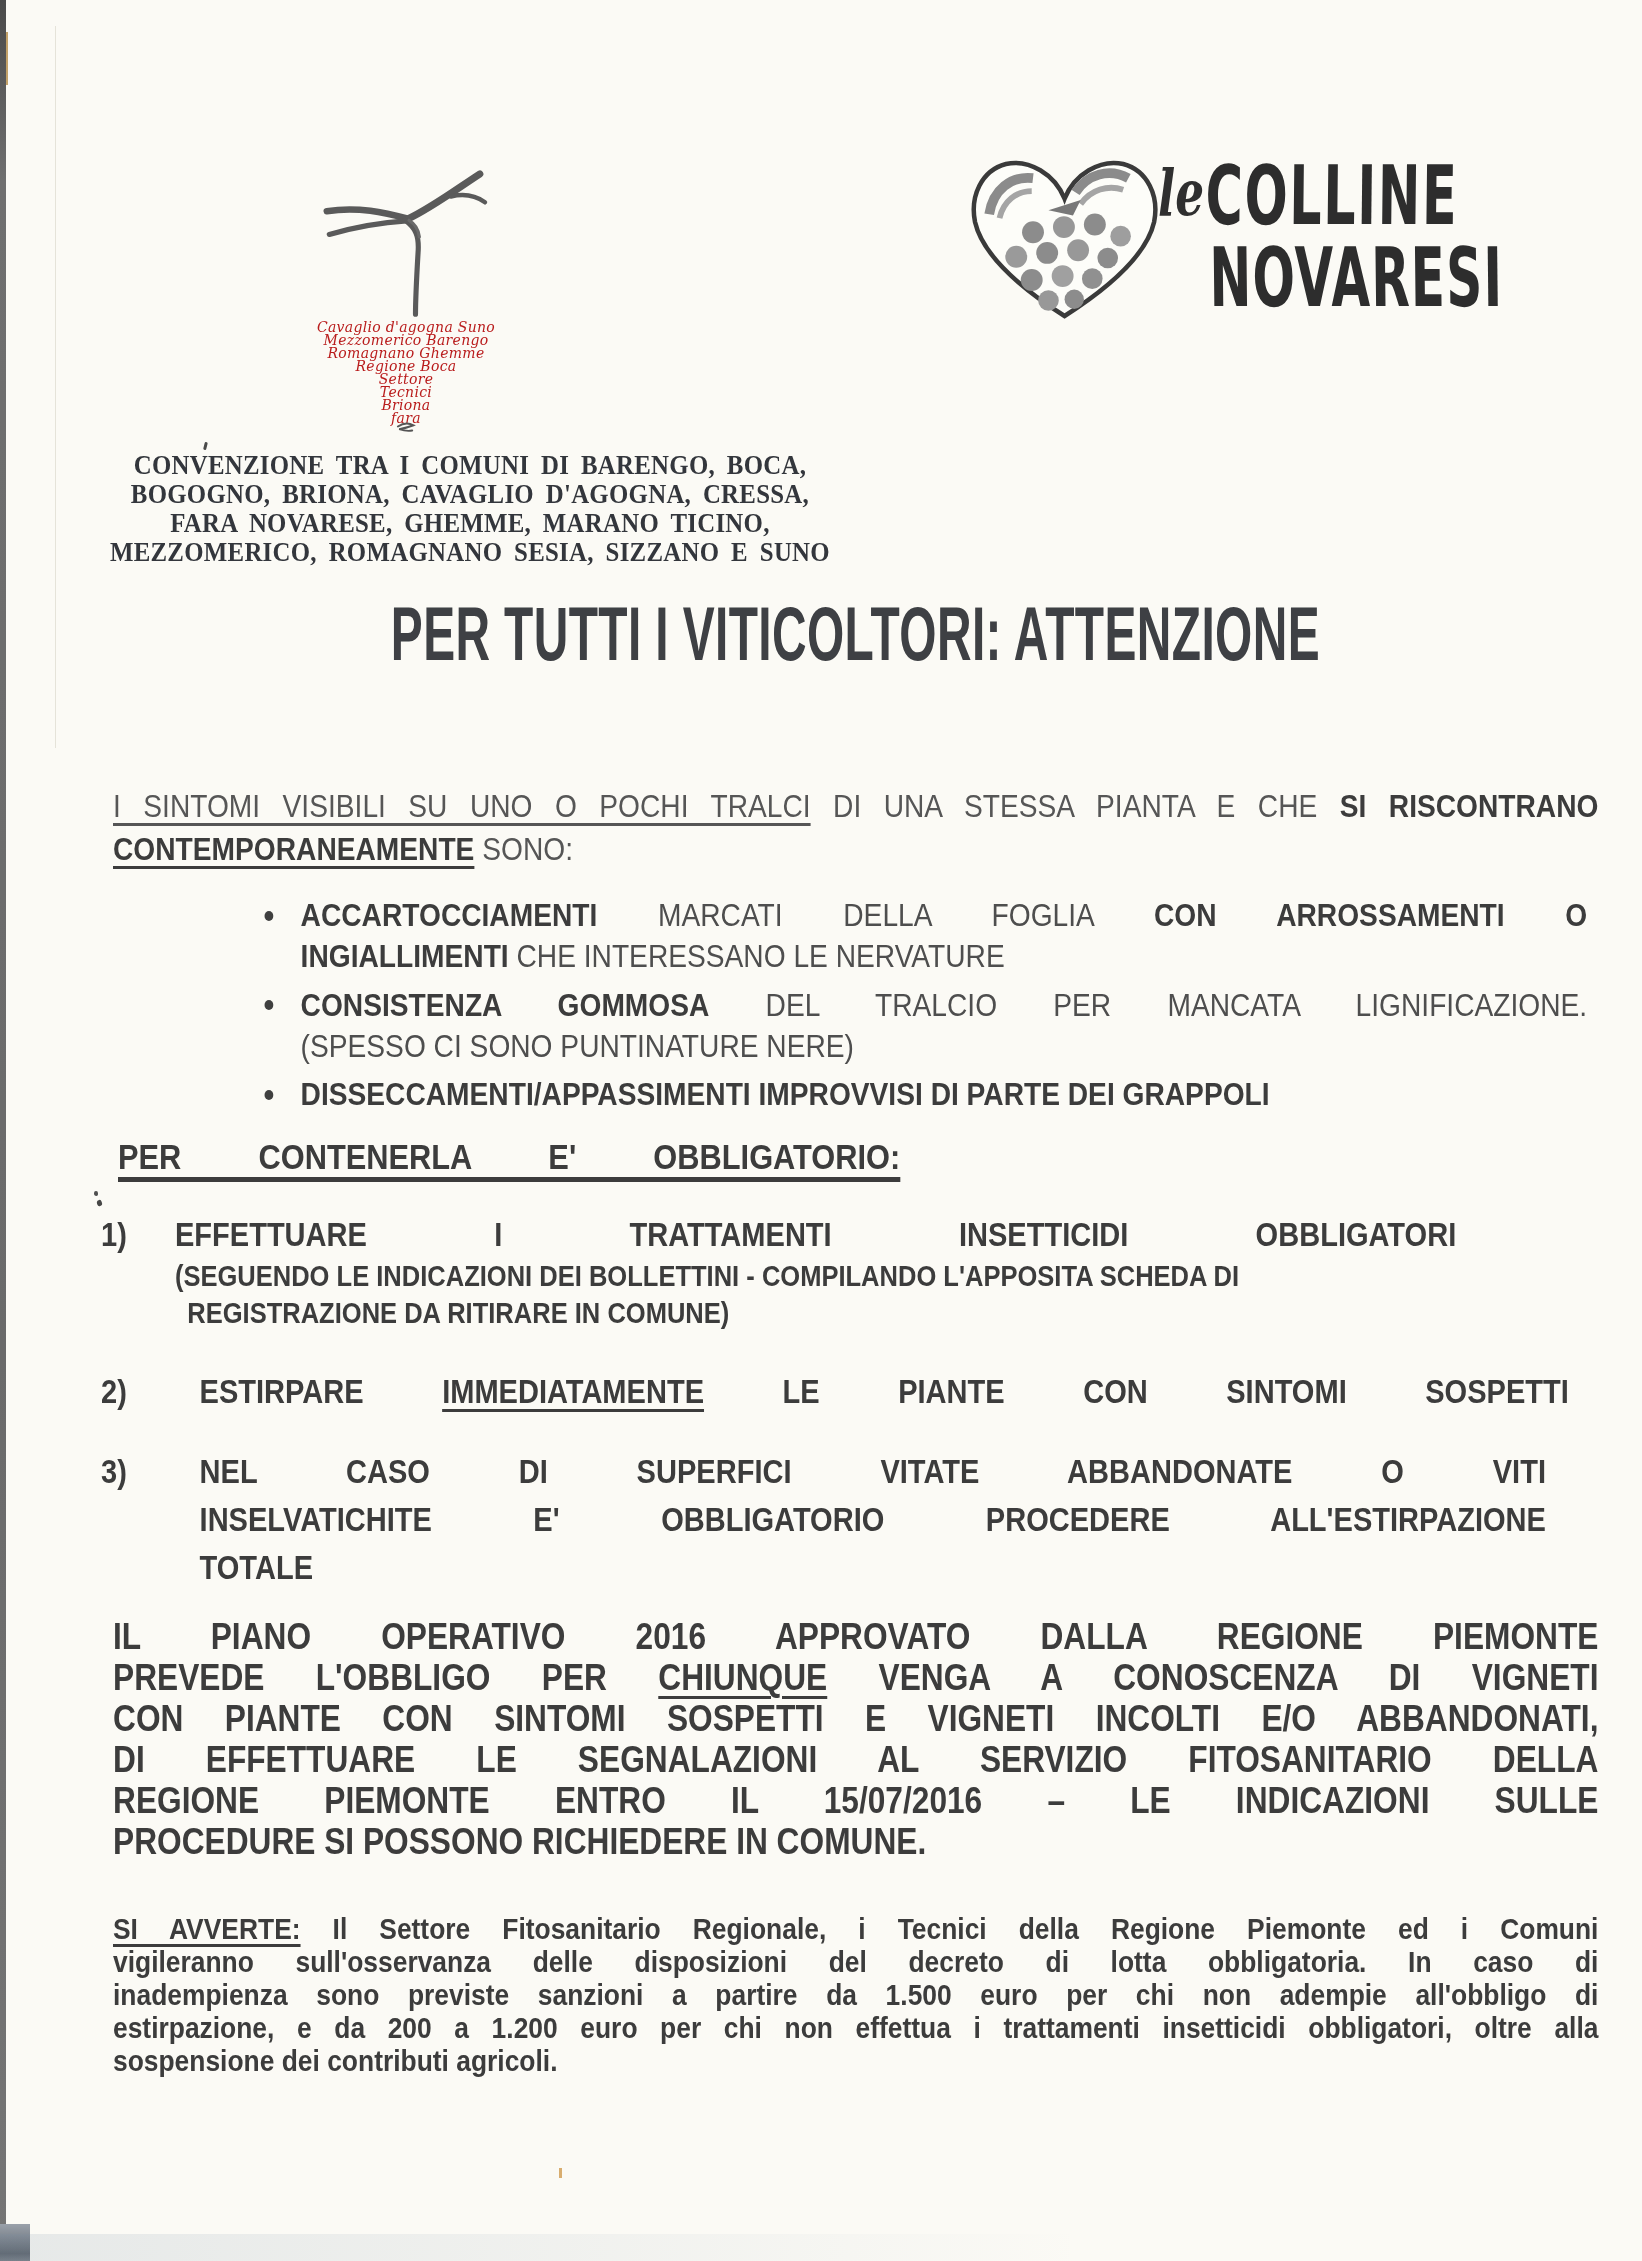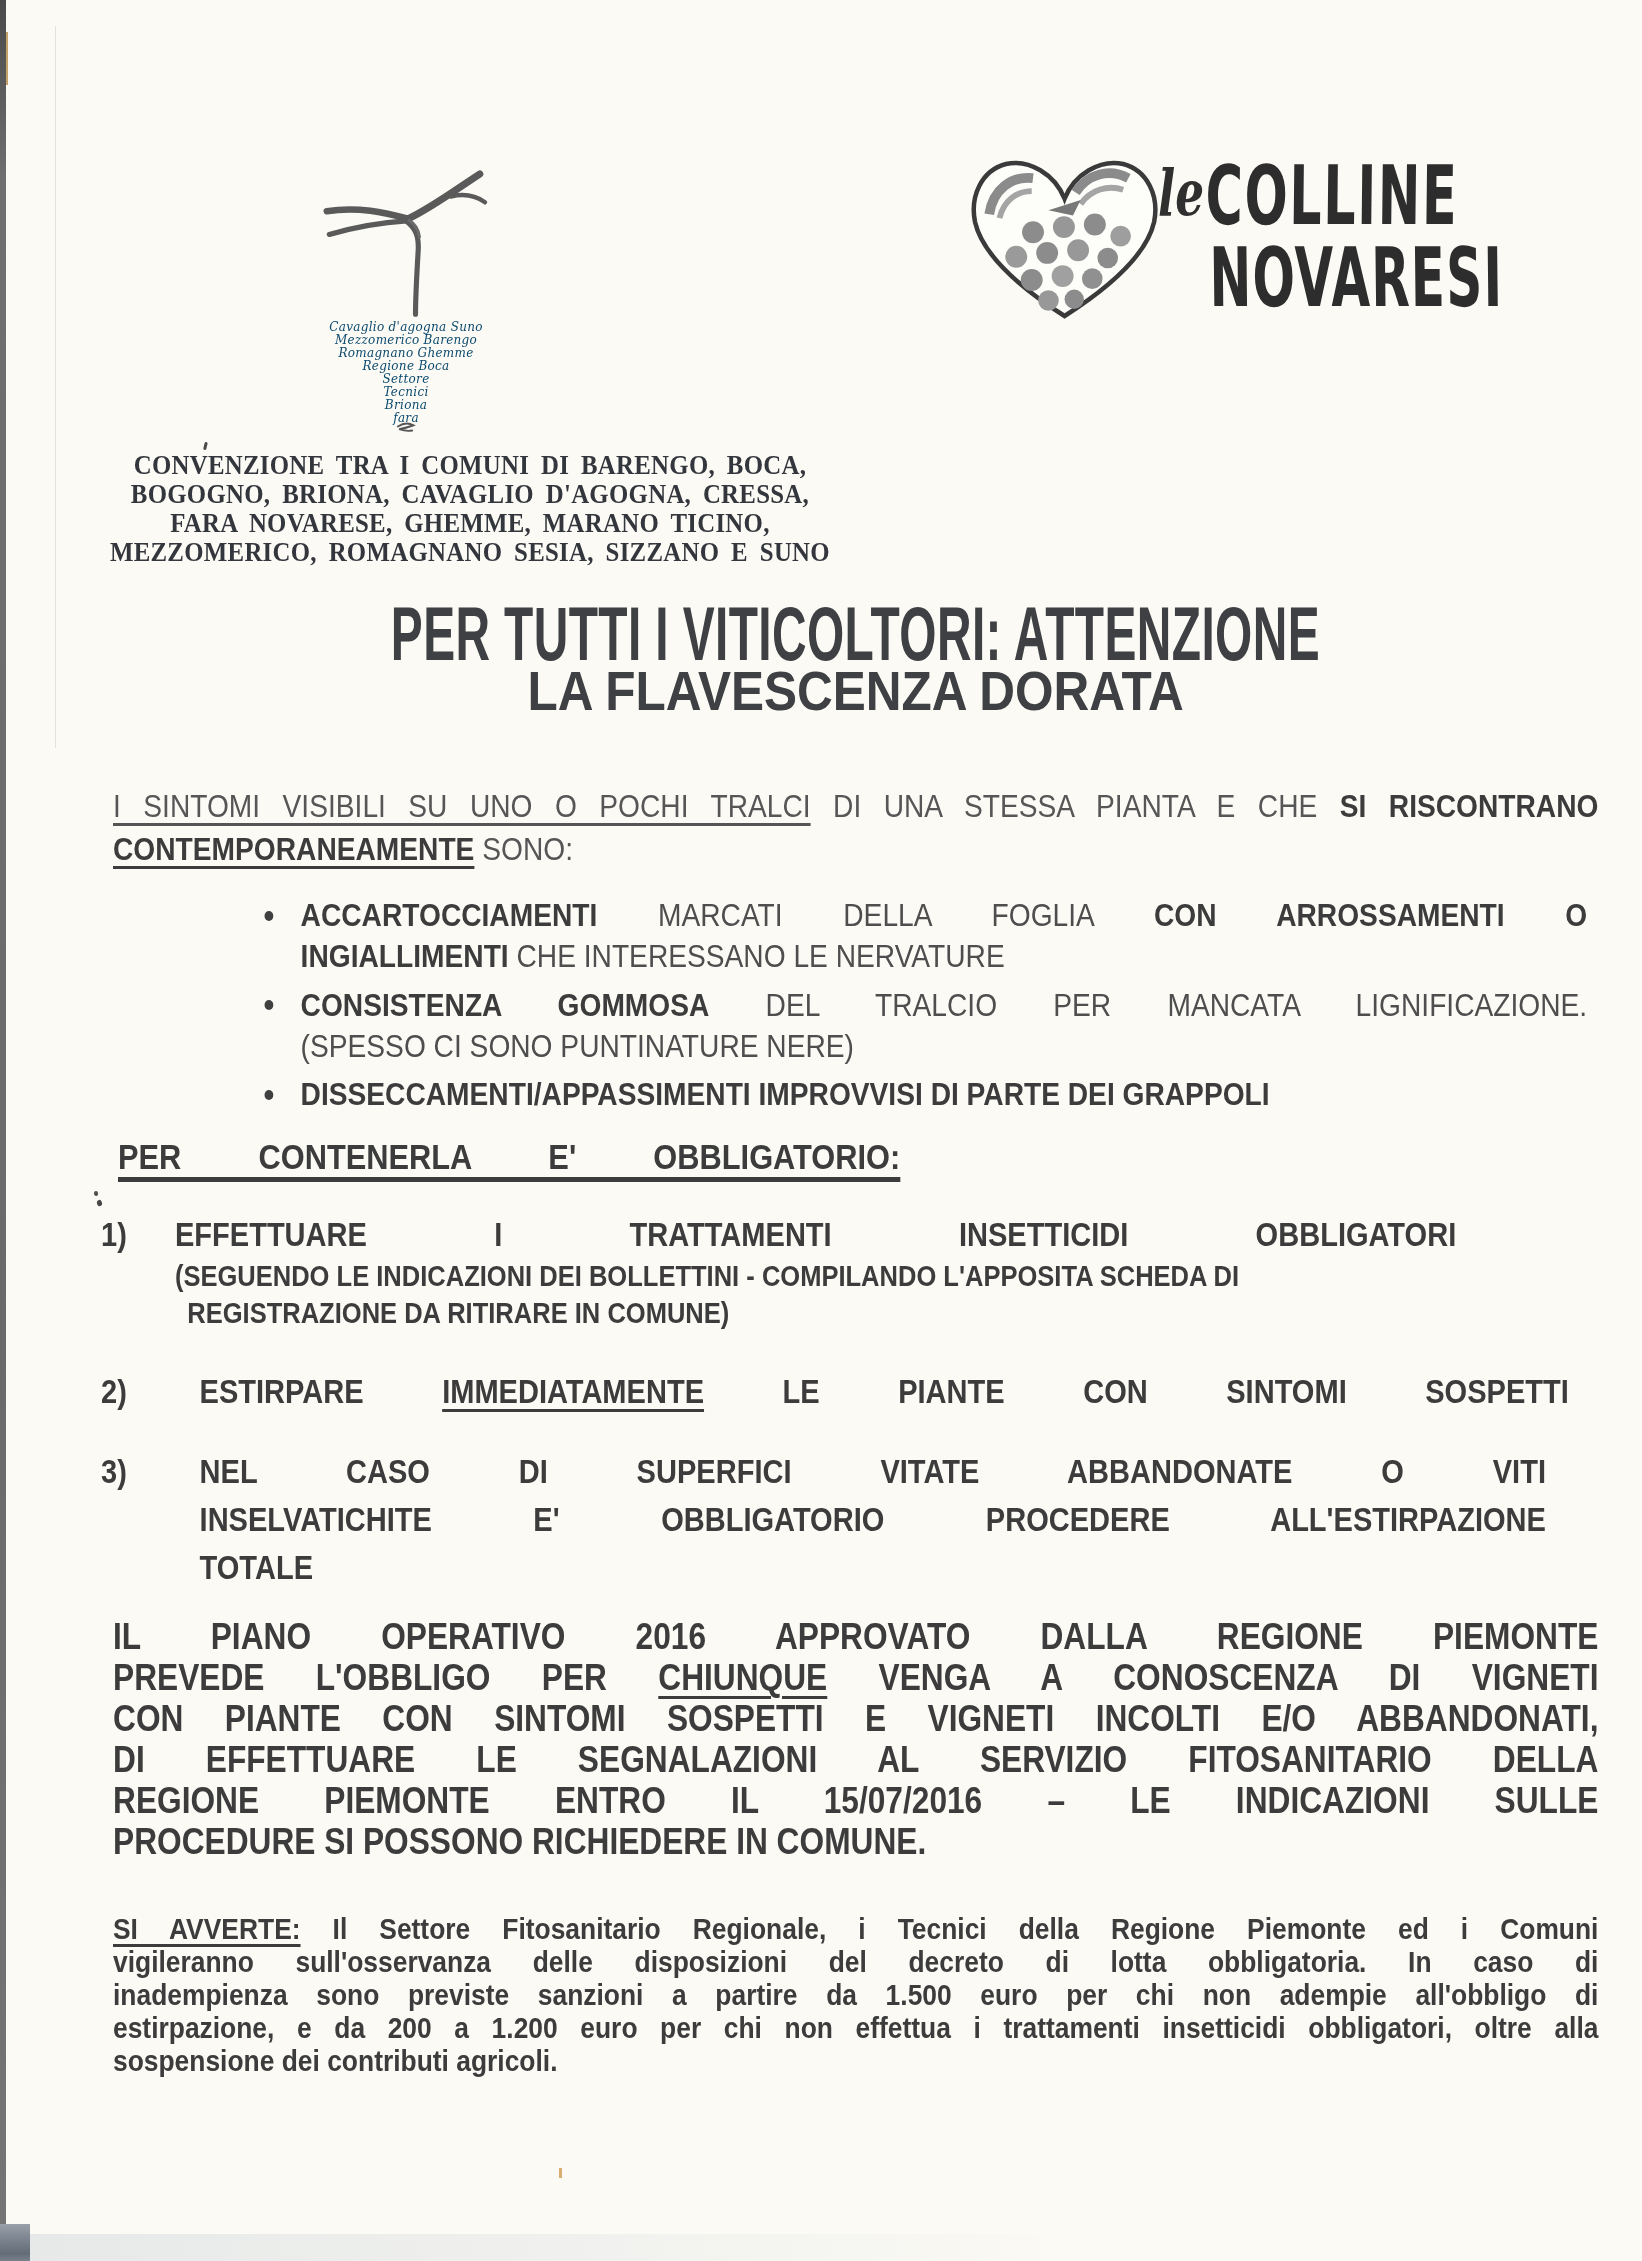--- a/index.html
+++ b/index.html
@@ -15,21 +15,21 @@
   .fold-line{position:absolute;left:55px;top:26px;width:1.3px;height:722px;background:#e0ddd2;opacity:.8;}
   .corner-bl{position:absolute;left:0;top:2224px;width:30px;height:37px;background:linear-gradient(180deg,#9aa1aa,#5f666e 80%,#787f86);}
   .band-bottom{position:absolute;left:0;top:2234px;width:1082px;height:27px;background:linear-gradient(90deg,rgba(120,142,165,.16),rgba(120,142,165,.08) 55%,rgba(120,142,165,0));}
   .dash-orange{position:absolute;left:559px;top:2168px;width:2.6px;height:10.3px;background:#cf9a4e;opacity:.8;}
   .ink-a{position:absolute;left:204px;top:442px;width:3.2px;height:7.7px;background:#4a4a4a;border-radius:1.3px;transform:rotate(14deg);}
   .ink-b1{position:absolute;left:94px;top:1191px;width:3.9px;height:4.5px;background:#4f4f4f;border-radius:50% 50% 40% 60%;}
   .ink-b2{position:absolute;left:97px;top:1200px;width:5.2px;height:6.4px;background:#474747;border-radius:60% 40% 50% 50%;transform:rotate(-20deg);}
   
   .vine-logo{position:absolute;left:319px;top:161px;width:193px;height:161px;}
   .communes{position:absolute;left:303px;top:321px;width:206px;text-align:center;
-    font-family:"DejaVu Serif", serif;font-style:italic;font-size:12px;line-height:13px;color:#0c4a6e;letter-spacing:0.3px;}
+    font-family:"DejaVu Serif", serif;font-style:italic;font-size:14px;line-height:13px;color:#b91c1c;letter-spacing:0.3px;}
   .squiggle{position:absolute;left:394px;top:420px;width:26px;height:17px;}
   .heart-wrap{position:absolute;left:966px;top:147px;width:201px;height:186px;}
   .logo-le{position:absolute;left:1158px;top:162px;font-family:"DejaVu Serif", serif;font-weight:bold;font-style:italic;
     font-size:63px;color:#2f2f2f;transform:scaleX(.72);transform-origin:left top;line-height:1;}
   .logo-colline{position:absolute;left:1206px;top:155px;font-family:"DejaVu Sans", sans-serif;font-weight:bold;
     font-size:82px;color:#2d2d2d;transform:scaleX(.62) skewX(-1deg);transform-origin:left top;line-height:1;letter-spacing:2.6px;}
   .logo-novaresi{position:absolute;left:1209px;top:237px;font-family:"DejaVu Sans", sans-serif;font-weight:bold;
     font-size:82px;color:#2d2d2d;transform:scaleX(.61) skewX(1deg);transform-origin:left top;line-height:1;letter-spacing:1.9px;}
   
   .convention{position:absolute;left:61px;top:451px;width:889px;transform:scaleX(.92);transform-origin:left top;
@@ -133,21 +133,20 @@
   <div class="logo-novaresi">NOVARESI</div>
 
   <div class="convention">
     <div>CONVENZIONE  TRA  I  COMUNI  DI BARENGO, BOCA,</div>
     <div>BOGOGNO, BRIONA, CAVAGLIO D'AGOGNA,  CRESSA,</div>
     <div>FARA  NOVARESE,  GHEMME,  MARANO  TICINO,</div>
     <div>MEZZOMERICO, ROMAGNANO SESIA,  SIZZANO  E SUNO</div>
   </div>
 
   <div class="title-row t1"><span class="scale">PER TUTTI I VITICOLTORI: ATTENZIONE</span></div>
-  <div class="title-row t2"><span class="scale">LA FLAVESCENZA DORATA</span></div>
 
   <div class="cond sintomi">
     <div class="ln stretch"><span class="u">I SINTOMI VISIBILI SU UNO O POCHI TRALCI</span><span> DI UNA STESSA PIANTA E CHE </span><span class="b">SI RISCONTRANO</span></div>
     <div class="ln"><span class="b u">CONTEMPORANEAMENTE</span><span> SONO:</span></div>
   </div>
 
   <ul class="cond bullets">
     <li>
       <div class="ln stretch"><span class="b">ACCARTOCCIAMENTI</span><span> MARCATI DELLA FOGLIA </span><span class="b">CON ARROSSAMENTI O</span></div>
       <div class="ln"><span class="b">INGIALLIMENTI</span><span> CHE INTERESSANO LE NERVATURE</span></div>

